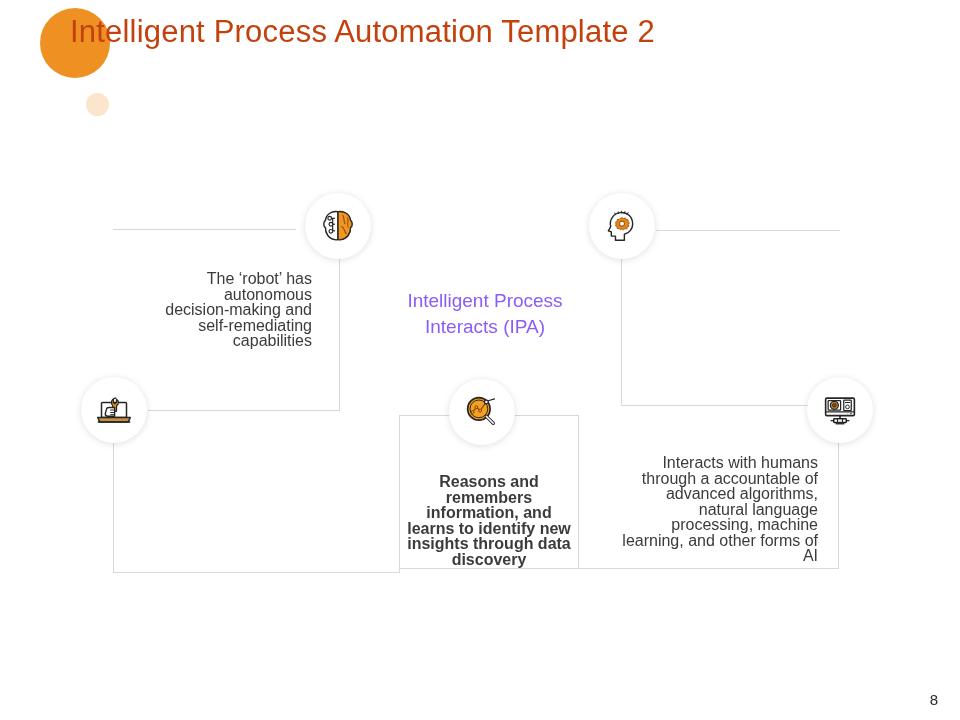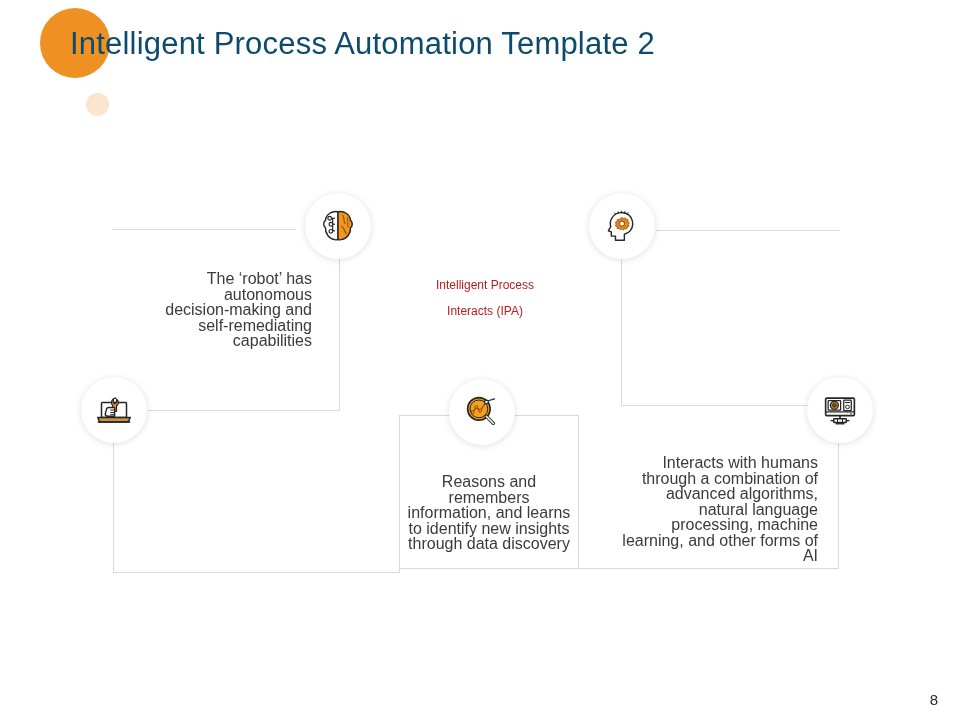--- a/index.html
+++ b/index.html
@@ -13,22 +13,22 @@
   
   .hdr-circle-big{
     position:absolute;left:40px;top:8px;width:70px;height:70px;border-radius:50%;
     background:#ef9122;
   }
   .hdr-circle-small{
     position:absolute;left:86px;top:93px;width:23px;height:23px;border-radius:50%;
     background:#fbe6cd;
   }
   .slide-title{
-    position:absolute;left:70px;top:18px;width:840px;height:52px;
-    font-size:31px;color:#0c4a6e;letter-spacing:.2px;
+    position:absolute;left:70px;top:6px;width:840px;height:52px;
+    font-size:31px;color:#c2410c;letter-spacing:.2px;
     line-height:52px;white-space:nowrap;
   }
 
   
   .ln{position:absolute;background:#d9d9d9;}
   .ln-h{height:1px;}
   .ln-v{width:1px;}
 
   
   .bubble{
@@ -39,25 +39,25 @@
   }
   .bubble svg{display:block;}
 
   
   .txt{
     position:absolute;
     font-size:16px;line-height:15.5px;color:#3b3b3b;
   }
   .txt.right{text-align:right;}
   .txt.left{text-align:left;}
-  .txt.center{text-align:center;}
+  .txt.center{text-align:center;font-weight:bold;}
 
   .center-title{
-    position:absolute;left:375px;top:272px;width:220px;
-    text-align:center;font-size:12px;line-height:26px;color:#b91c1c;
+    position:absolute;left:375px;top:288px;width:220px;
+    text-align:center;font-size:19px;line-height:26px;color:#8b5cf6;
   }
 
   .pagenum{
     position:absolute;right:22px;bottom:12px;
     font-size:15px;color:#2b2b2b;
   }
 </style>
 </head>
 <body>
 
@@ -180,17 +180,17 @@
     <div>Intelligent Process</div>
     <div>Interacts  (IPA)</div>
   </div>
 
   <div class="txt right" style="left:160px;top:271px;width:152px;">The ‘robot’ has autonomous decision-making and self-remediating capabilities</div>
 
 
 
   <div class="txt center" style="left:405px;top:474px;width:168px;">Reasons and remembers information, and learns to identify new insights through data discovery</div>
 
-  <div class="txt right" style="left:620px;top:455px;width:198px;">Interacts with humans through a combination of advanced algorithms, natural language processing, machine learning, and other forms of AI</div>
+  <div class="txt right" style="left:620px;top:455px;width:198px;">Interacts with humans through a accountable of advanced algorithms, natural language processing, machine learning, and other forms of AI</div>
 
   <div class="pagenum">8</div>
 
 </div>
 
 </body></html>

